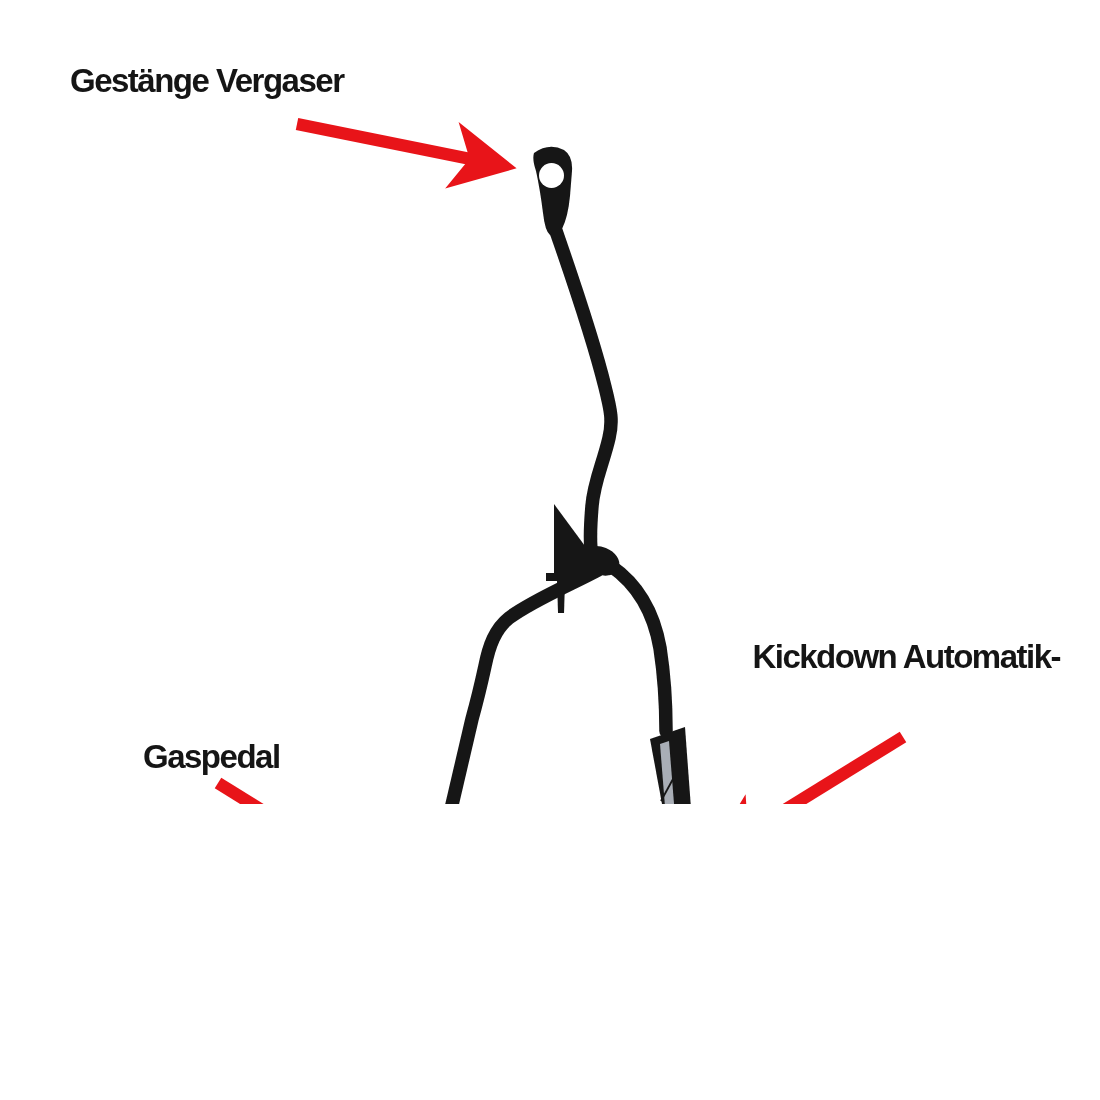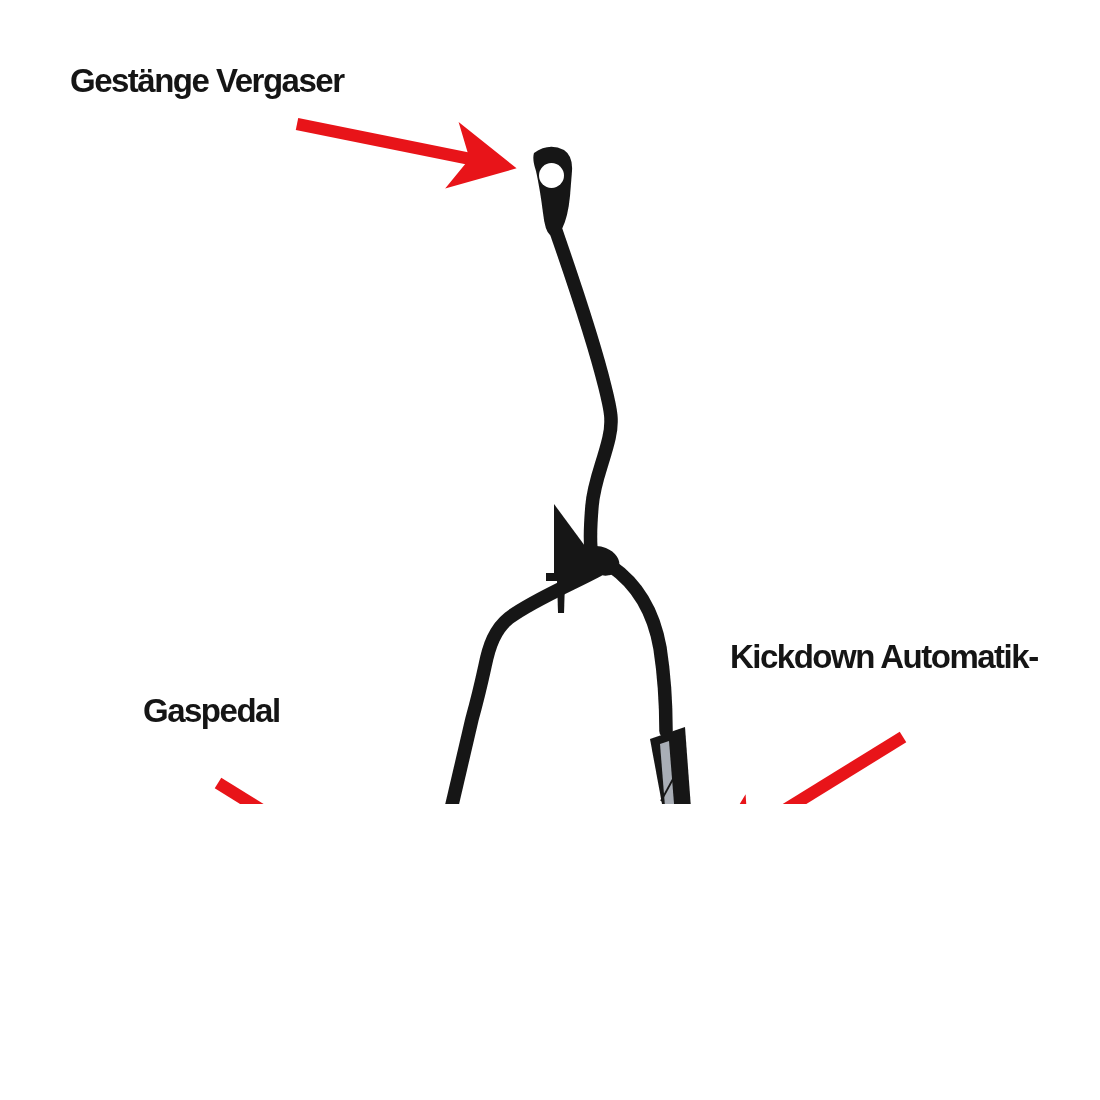--- a/index.html
+++ b/index.html
@@ -19,21 +19,21 @@
     font-size: 33px;
     line-height: 37px;
     letter-spacing: -1.5px;
     color: #151515;
     white-space: nowrap;
     user-select: none;
   }
   .label-kickdown {
     white-space: normal;
     width: 330px;
-    text-align: left;
+    text-align: right;
   }
 </style>
 </head>
 <body>
 
 <div class="stage">
 
   <svg width="1100" height="1100" viewBox="0 0 1100 1100">
     <defs>
       <filter id="soften" x="-5%" y="-5%" width="110%" height="110%">
@@ -89,19 +89,19 @@
 
       <g transform="translate(903,737) rotate(148.3)">
         <rect x="0" y="-6.2" width="188" height="12.4"></rect>
         <polygon points="230,0 164,-34 182,0 164,34"></polygon>
       </g>
     </g>
   </svg>
 
   <div class="label" style="left:70px; top:62px;">Gestänge Vergaser</div>
 
-  <div class="label" style="left:143px; top:692px;">Gaspedal</div>
+  <div class="label" style="left:143px; top:738px;">Gaspedal</div>
 
   <div class="label label-kickdown" style="left:730px; top:638px;">
     <div>Kickdown Automatik-</div>
   </div>
 
 </div>
 
 </body></html>

